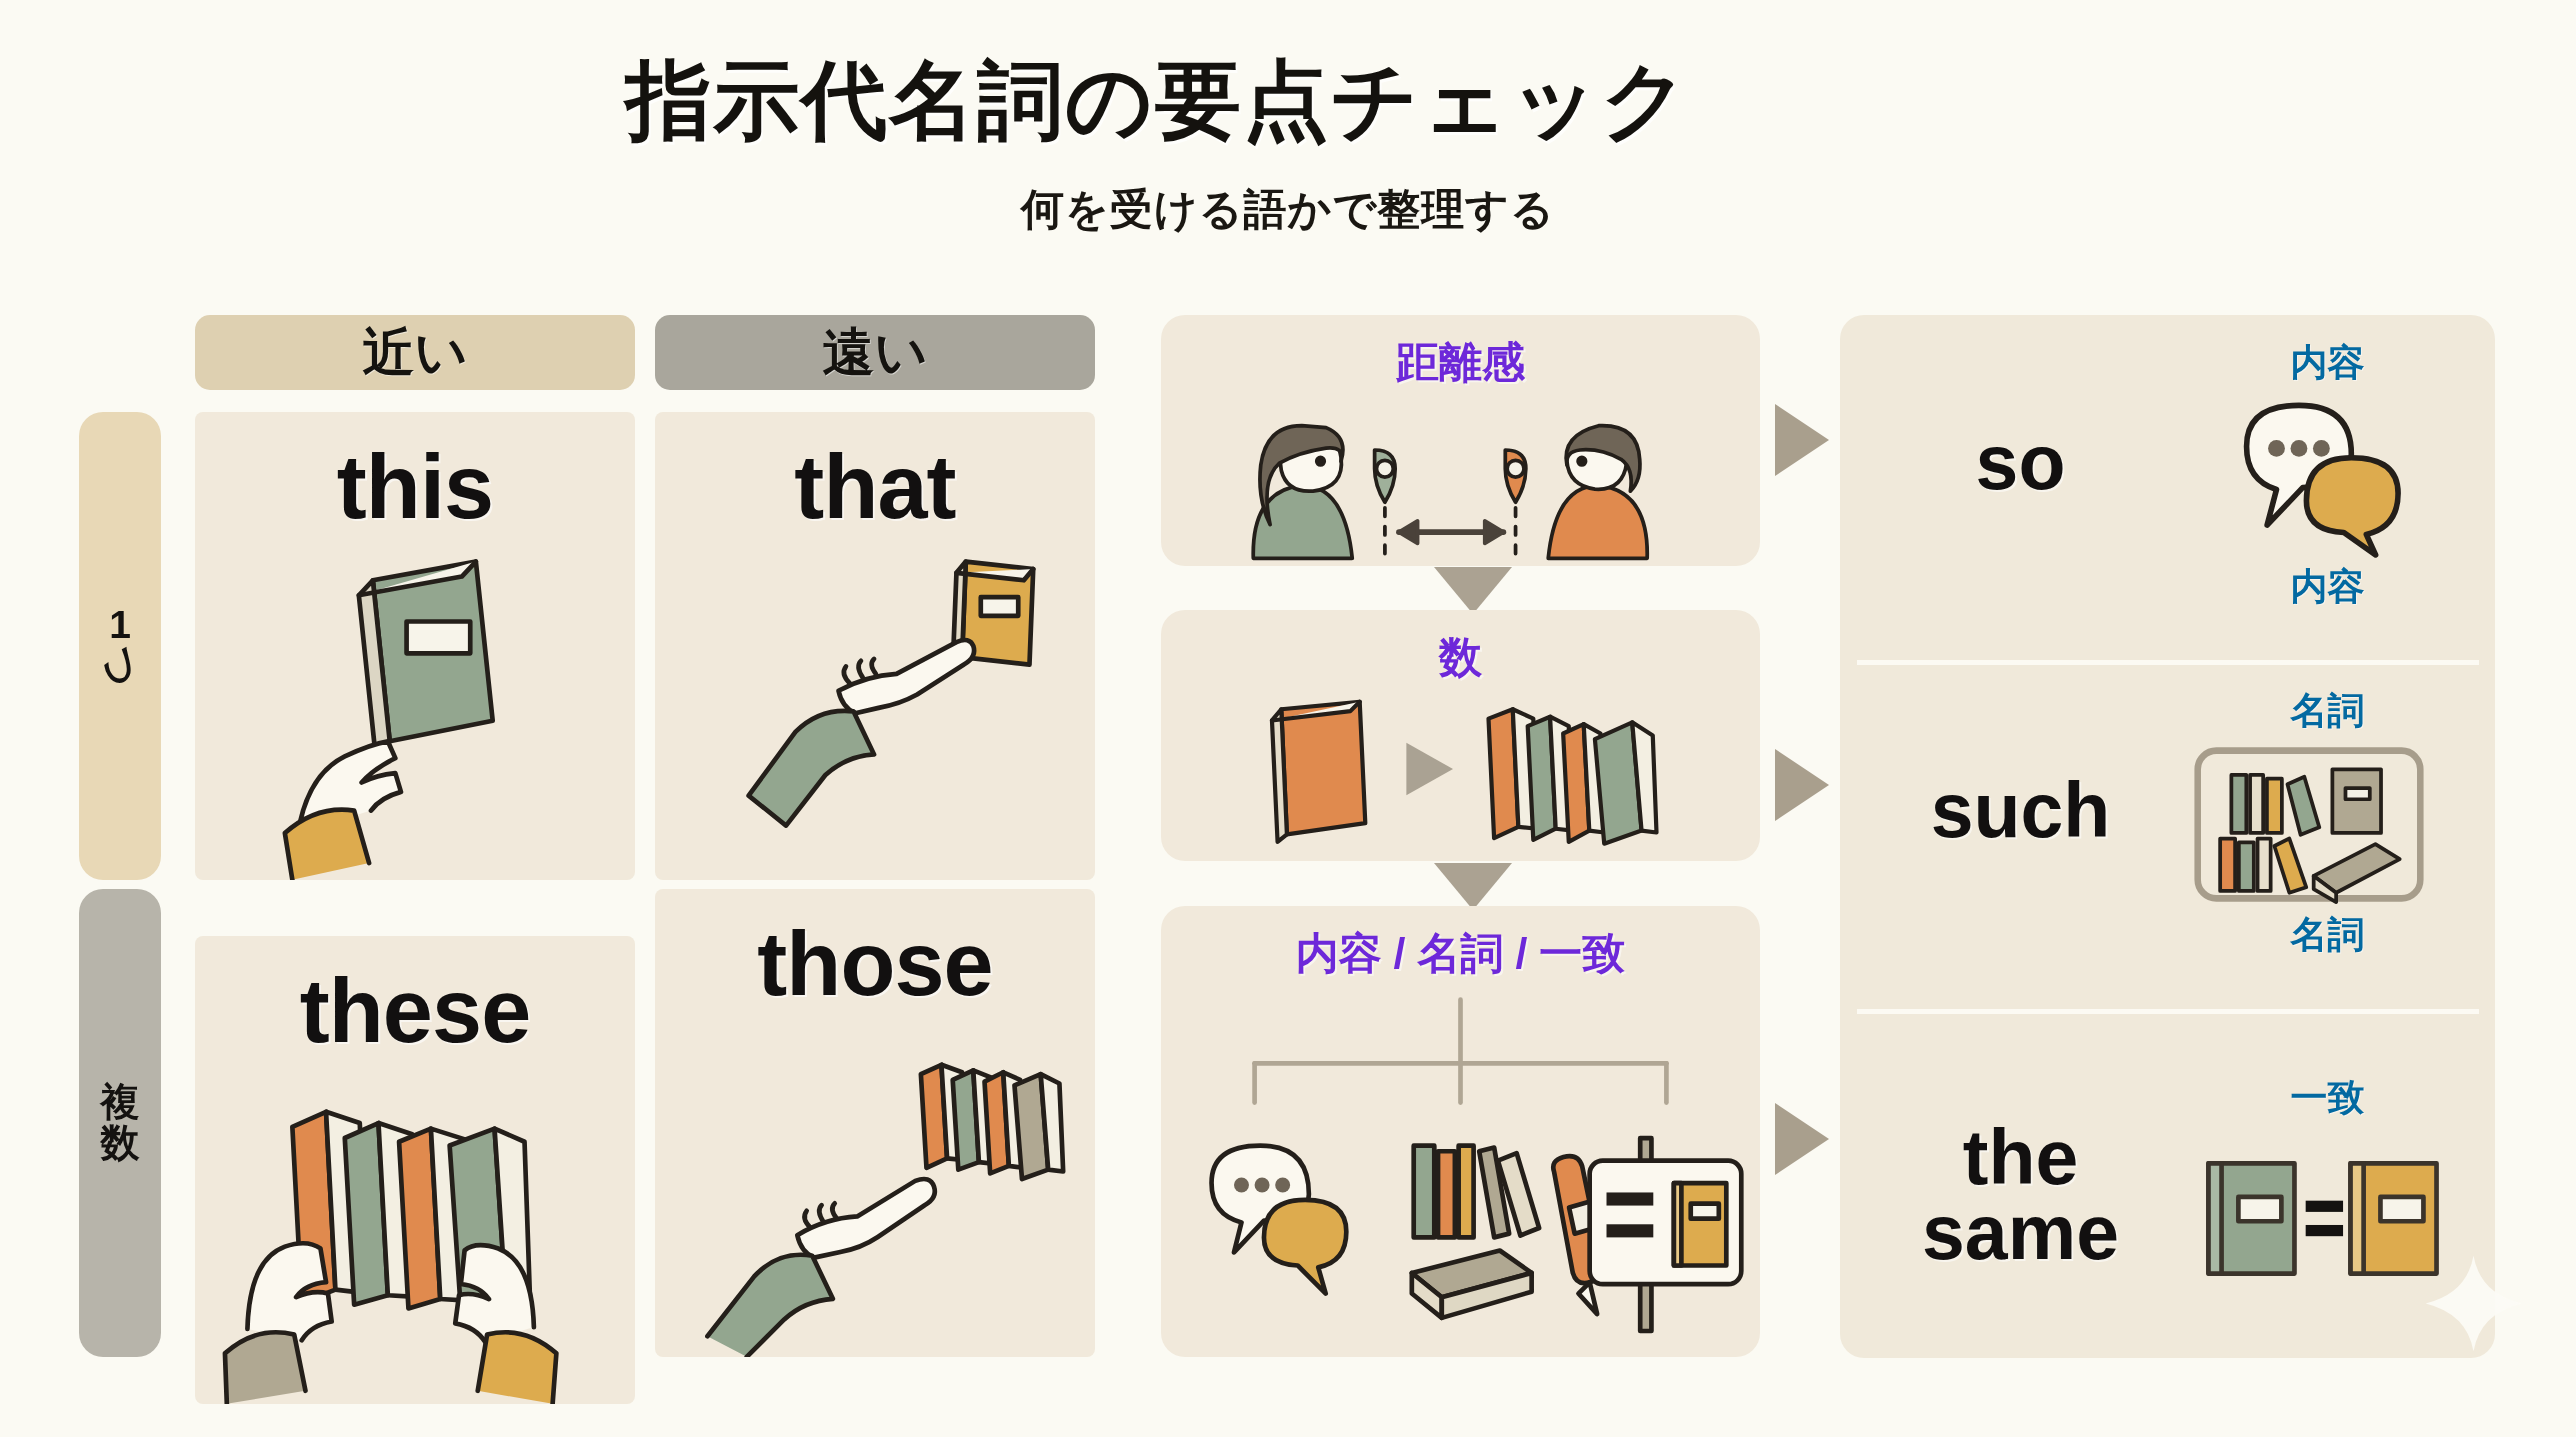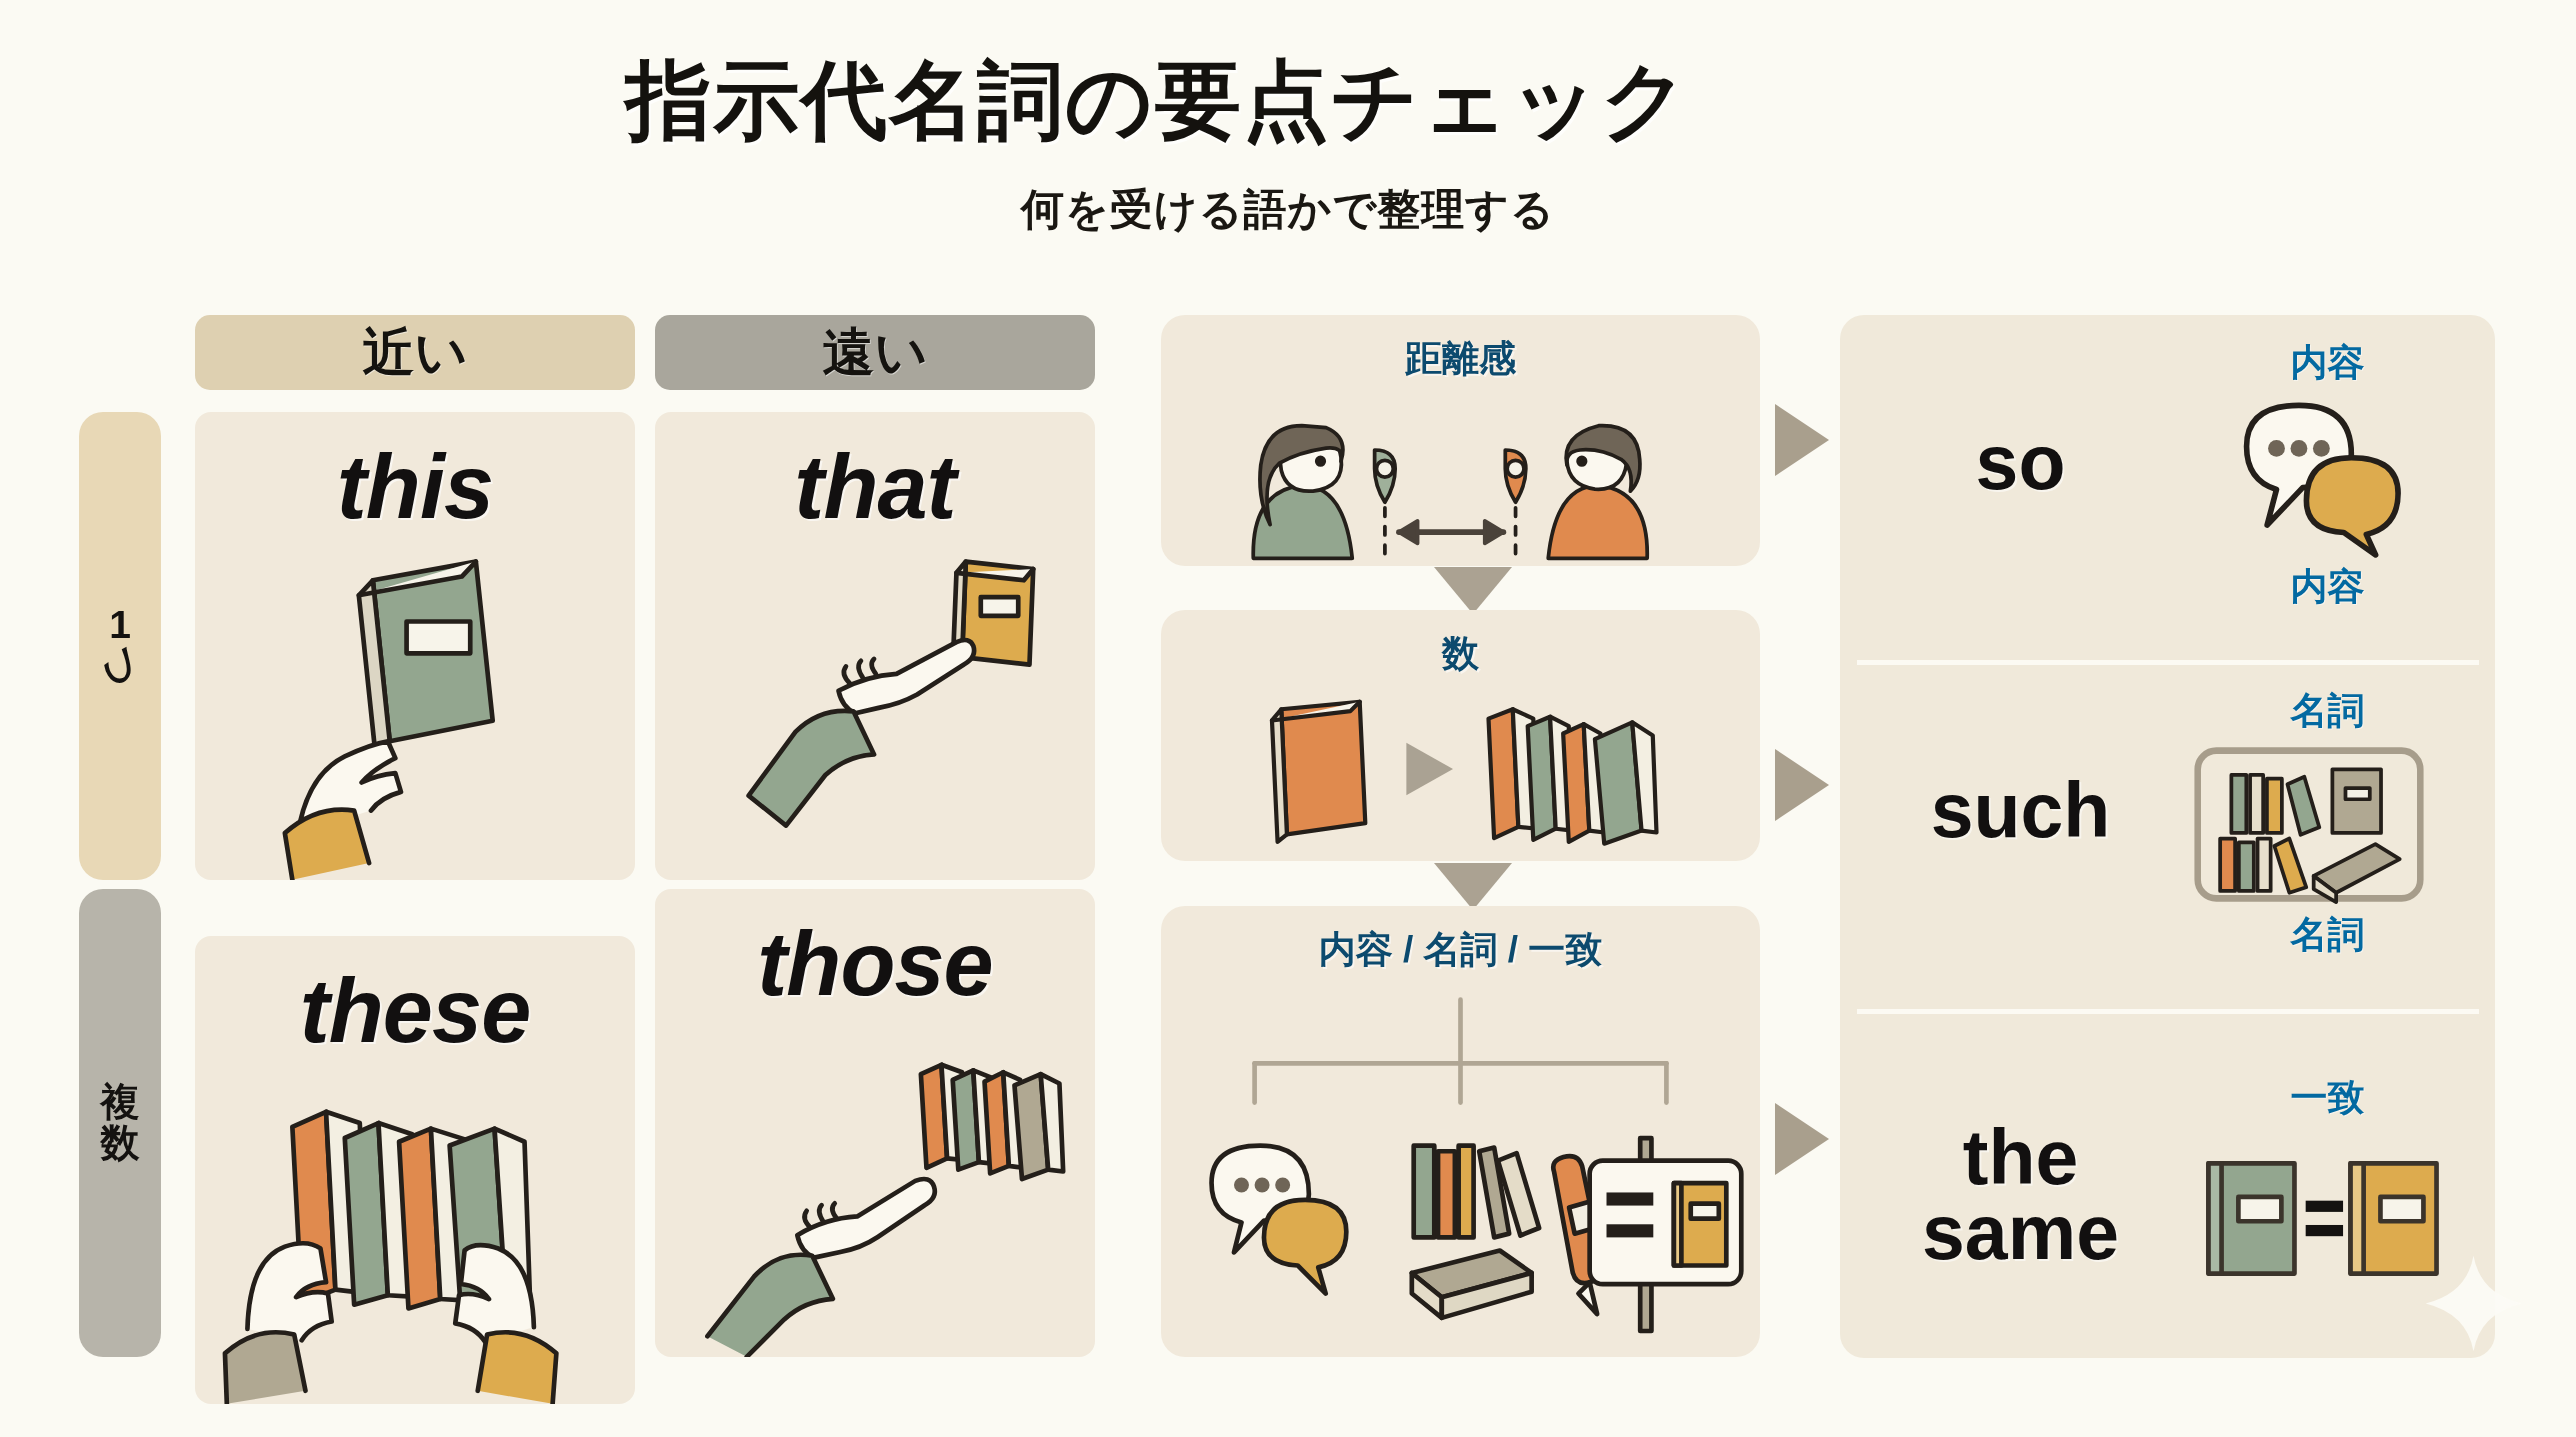--- a/index.html
+++ b/index.html
@@ -40,21 +40,21 @@
   .row-label.one{top:412px;height:468px;background:#e8d8b6;}
   .row-label.many{top:889px;height:468px;background:#b7b4aa;}
   .rl-inner{
     display:flex;flex-direction:column;align-items:center;justify-content:center;
     font-size:39px;font-weight:700;color:#141210;line-height:1.05;
   }
   .rl-inner .rot{display:block;transform:rotate(90deg);}
 
   .cell{
     position:absolute;width:440px;height:468px;background:#f1e9db;
-    border-radius:16px;overflow:hidden;font-style:italic;
+    border-radius:8px;overflow:hidden;
   }
   .cell.c11{left:195px;top:412px;}
   .cell.c12{left:655px;top:412px;}
   .cell.c21{left:195px;top:889px;margin-top:47px;}
   .cell.c22{left:655px;top:889px;}
   .cell .word{
     position:absolute;left:0;top:24px;width:100%;text-align:center;
     font-size:90px;font-weight:700;color:#121010;letter-spacing:-0.9px;
     text-shadow:1.9px 1.9px 0 rgba(255,255,255,.6);
   }
@@ -62,21 +62,21 @@
 
   
   .flowcard{
     position:absolute;left:1161px;width:599px;background:#f1e9db;border-radius:24px;
   }
   .flowcard.f1{top:315px;height:251px;}
   .flowcard.f2{top:610px;height:251px;}
   .flowcard.f3{top:906px;height:451px;}
   .flowcard .fc-title{
     position:absolute;left:0;top:19px;width:100%;text-align:center;
-    font-size:37px;font-weight:700;color:#0c4a6e;
+    font-size:43px;font-weight:700;color:#6d28d9;
     text-shadow:1.9px 1.9px 0 rgba(255,255,255,.55);
   }
   .flowcard .fc-art{position:absolute;left:0;width:599px;}
 
   .down-arrow{
     position:absolute;left:1434px;width:0;height:0;
     border-left:39px solid transparent;border-right:39px solid transparent;
     border-top:47px solid #aba292;
   }
   .down-arrow.d1{top:567px;}

